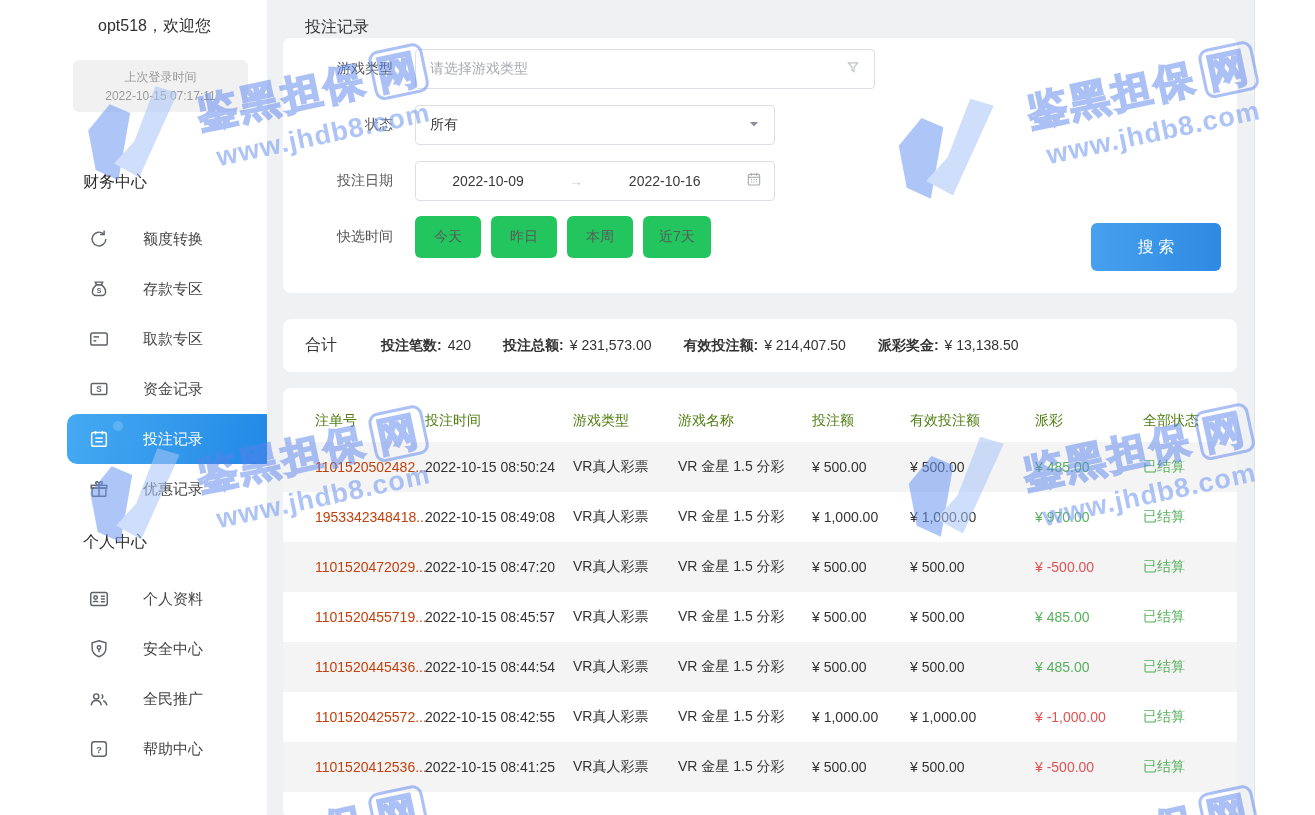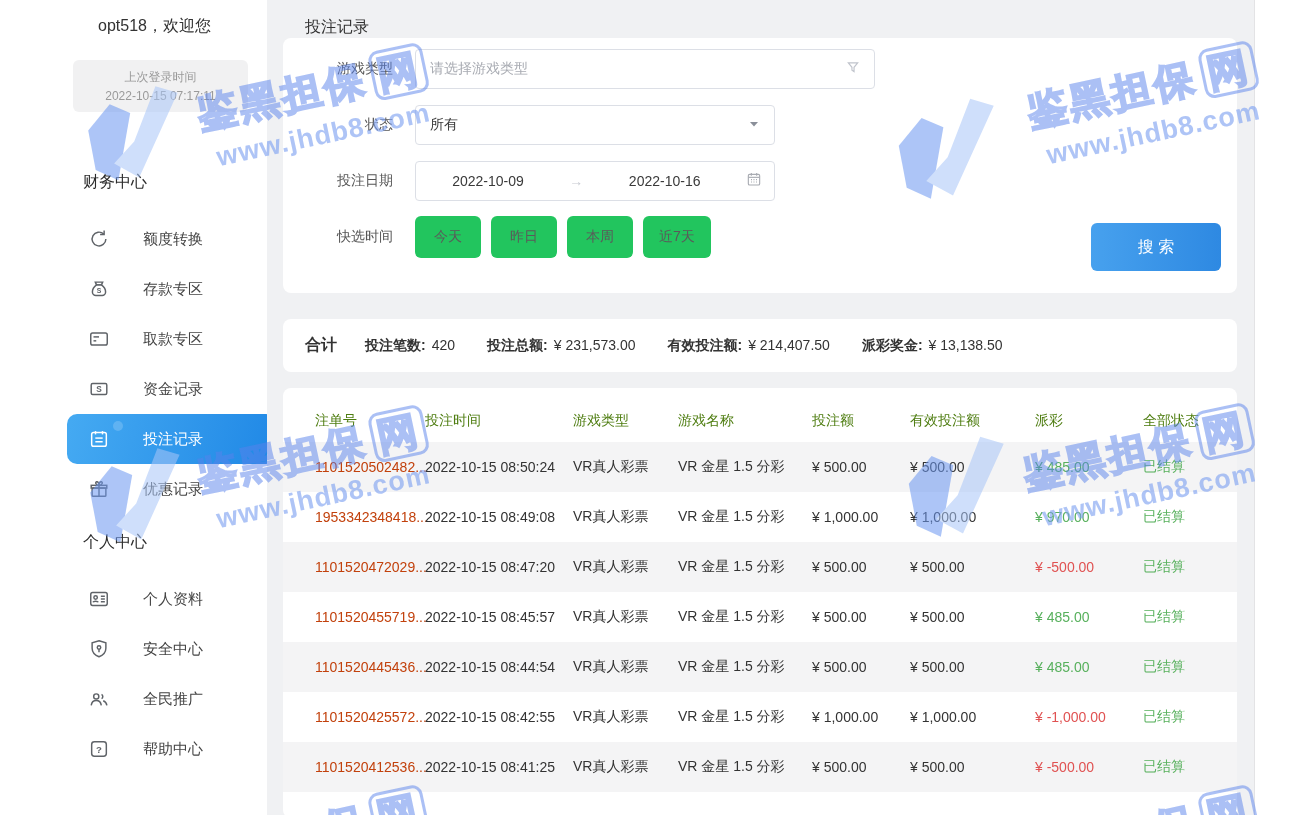--- a/index.html
+++ b/index.html
@@ -45,21 +45,21 @@
   .value{font-size:14px;color:#3a3a3a}
   .date-txt{font-size:14px;color:#3a3a3a;width:120px;text-align:center}
   .arrow-sep{color:#c7cad1;font-size:14px}
   .quick-btn{height:42px;min-width:66px;padding:0 16px;margin-right:10px;background:#22c55e;border-radius:6px;
     display:flex;align-items:center;justify-content:center;font-size:14px;color:#5a5a5a;cursor:pointer;box-sizing:border-box}
   .search-btn{position:absolute;right:16px;bottom:22px;width:130px;height:48px;border-radius:6px;
     background:linear-gradient(90deg,#47a1ee,#2e89e2);color:#fff;font-size:16px;
     display:flex;align-items:center;justify-content:center;cursor:pointer}
   
   .summary-panel{margin-top:26px;height:53px;display:flex;align-items:center;padding-left:22px}
-  .sum-total{font-size:16px;font-weight:700;margin-right:28px}
+  .sum-total{font-size:16px;font-weight:400;margin-right:44px}
   .sum-item{margin-right:32px;font-size:14px}
   .sum-item .s-label{font-weight:700;color:#333}
   .sum-item .s-value{color:#333;margin-left:6px}
   
   .table-panel{margin-top:16px;height:430px;padding-top:12px;overflow:hidden}
   .trow{display:grid;grid-template-columns:110px 148px 105px 134px 98px 125px 108px 1fr;
     padding-left:32px;align-items:center;font-size:14px}
   .thead{height:42px;color:#4d7c0f;font-weight:400}
   .tbody .trow{height:50px}
   .tbody .trow:nth-child(odd){background:#f4f4f5}

